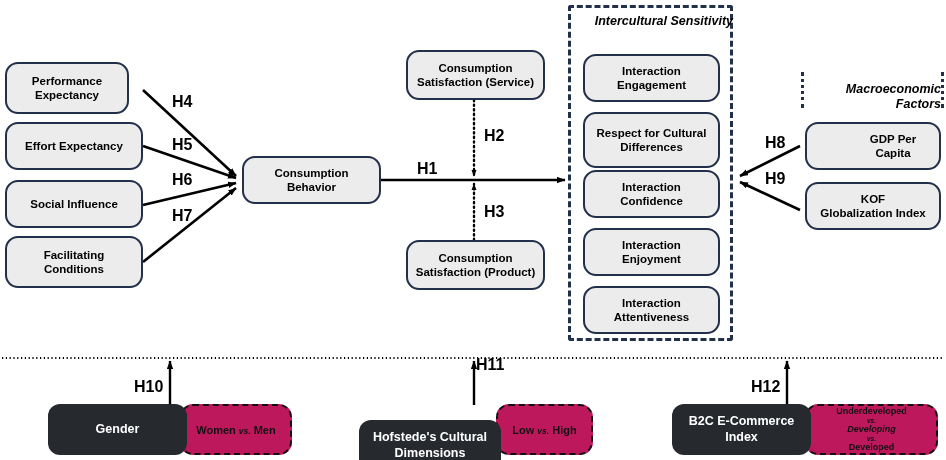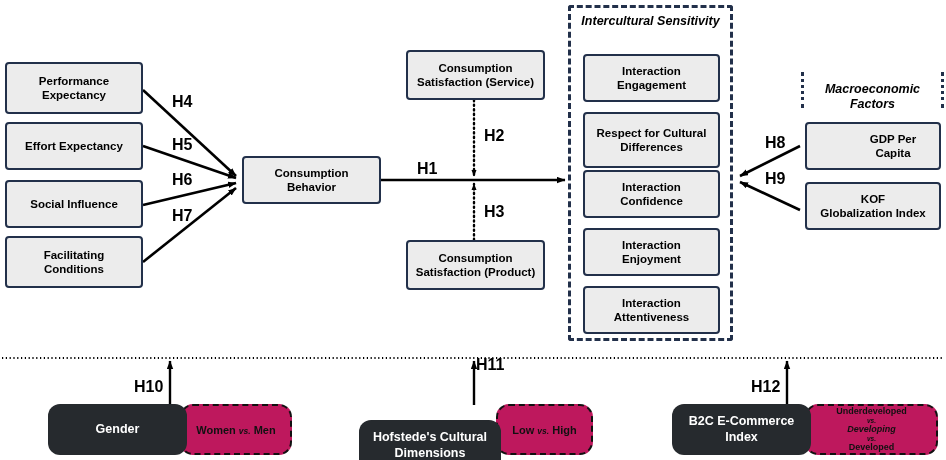--- a/index.html
+++ b/index.html
@@ -4,21 +4,21 @@
 <style>
   html,body{margin:0;padding:0;background:#ffffff;}
   body{width:946px;height:460px;font-family:"Liberation Sans",sans-serif;overflow:hidden;}
   #stage{position:relative;width:946px;height:460px;background:#fff;}
   svg.layer{position:absolute;left:0;top:0;width:946px;height:460px;}
 
   .nodebox{
     position:absolute;
     background:#ececec;
     border:2px solid #22304a;
-    border-radius:4px;
+    border-radius:13px;
     box-sizing:border-box;
     display:flex;align-items:center;justify-content:center;
     text-align:center;
     font-weight:bold;
     font-size:11.5px;
     color:#000;
     line-height:1.22;
     padding:2px 4px;
   }
   .nodebox span{display:block;}
@@ -50,21 +50,21 @@
 
   .panel-dashed{
     position:absolute;
     border:3px dashed #22304a;
     border-radius:3px;
     box-sizing:border-box;
     background:transparent;
   }
   .panel-title{
     position:absolute;
-    text-align:center;
+    text-align:right;
     font-style:italic;
     font-weight:bold;
     font-size:12.5px;
     line-height:1.22;
     color:#000;
   }
   .dotline{
     position:absolute;
     border-left:3px dotted #22304a;
   }
@@ -157,21 +157,21 @@
       <line x1="170" y1="405" x2="170" y2="361" stroke="#000" stroke-width="2.4" marker-end="url(#ah)"></line>
     </g>
     <g>
       <line x1="474" y1="405" x2="474" y2="361" stroke="#000" stroke-width="2.4" marker-end="url(#ah)"></line>
     </g>
     <g>
       <line x1="787" y1="405" x2="787" y2="361" stroke="#000" stroke-width="2.4" marker-end="url(#ah)"></line>
     </g>
   </svg>
 
-  <div class="nodebox" style="left:5px;top:62px;width:138px;height:52px;text-align:center;">
+  <div class="nodebox" style="left:5px;top:62px;width:124px;height:52px;text-align:center;">
     <div>
       <span>Performance</span>
       <span>Expectancy</span>
     </div>
   </div>
   <div class="nodebox" style="left:5px;top:180px;width:138px;height:48px;">
     <div>
       <span>Social Influence</span>
     </div>
   </div>

